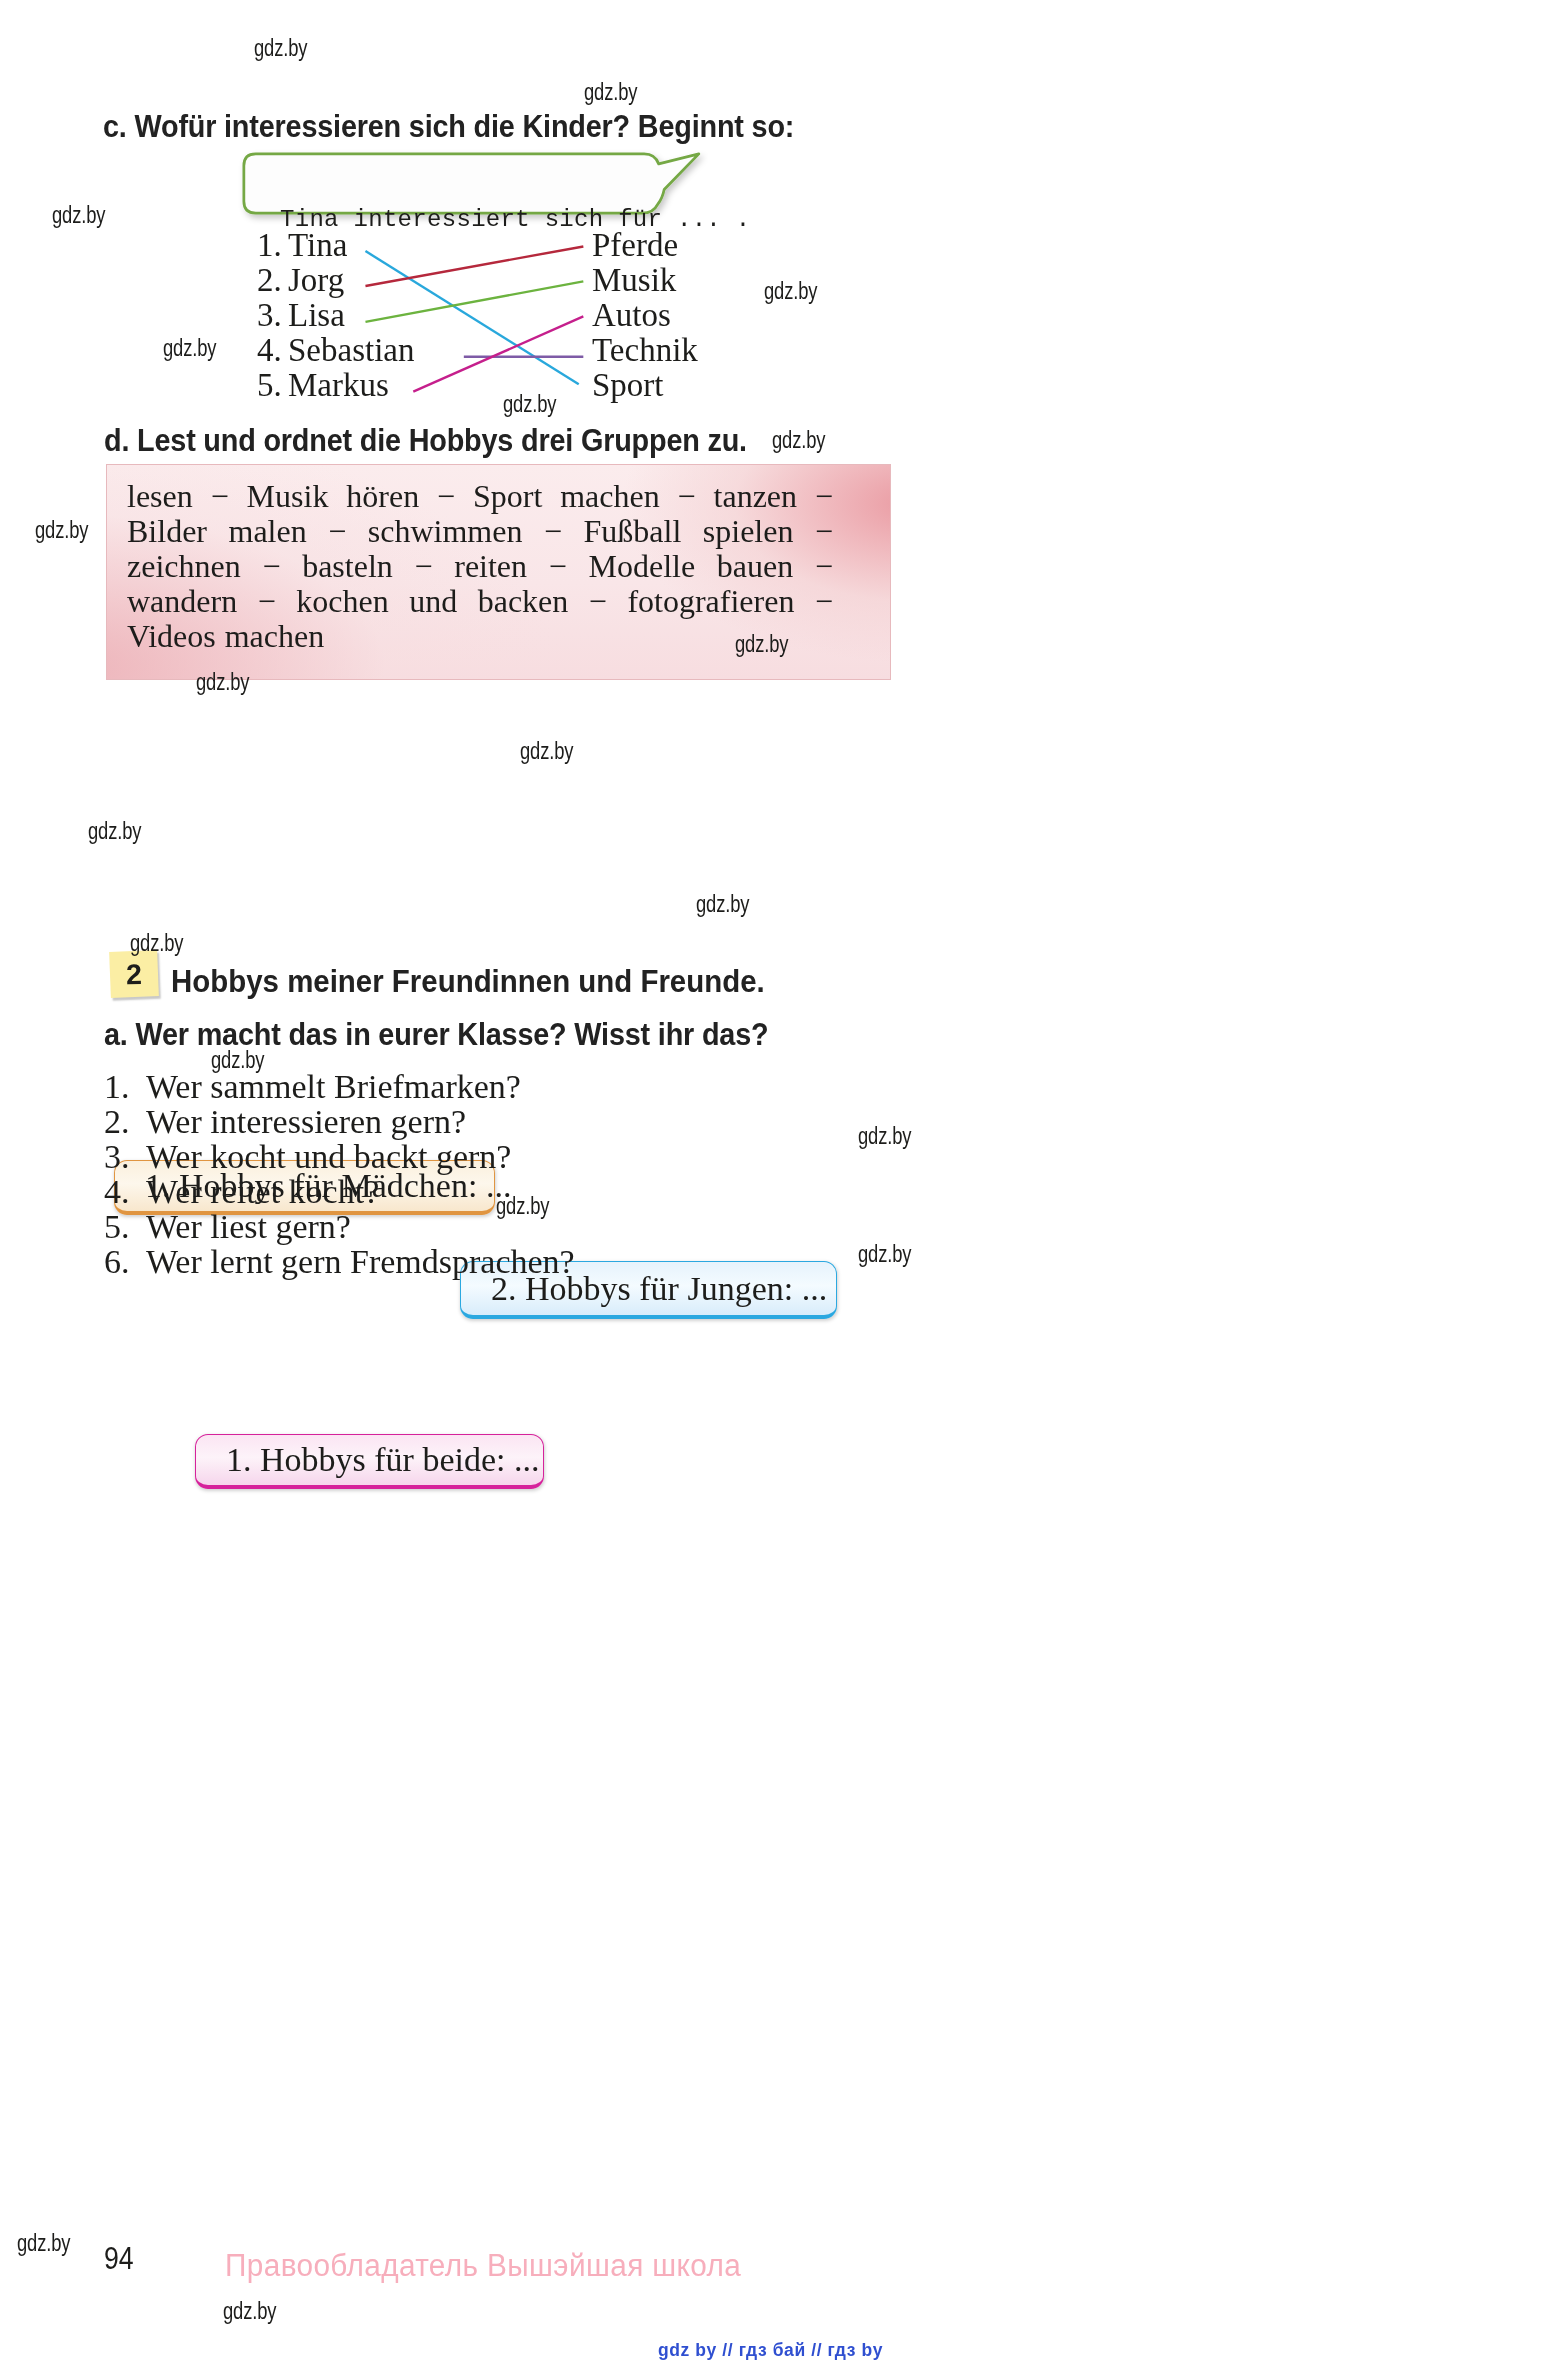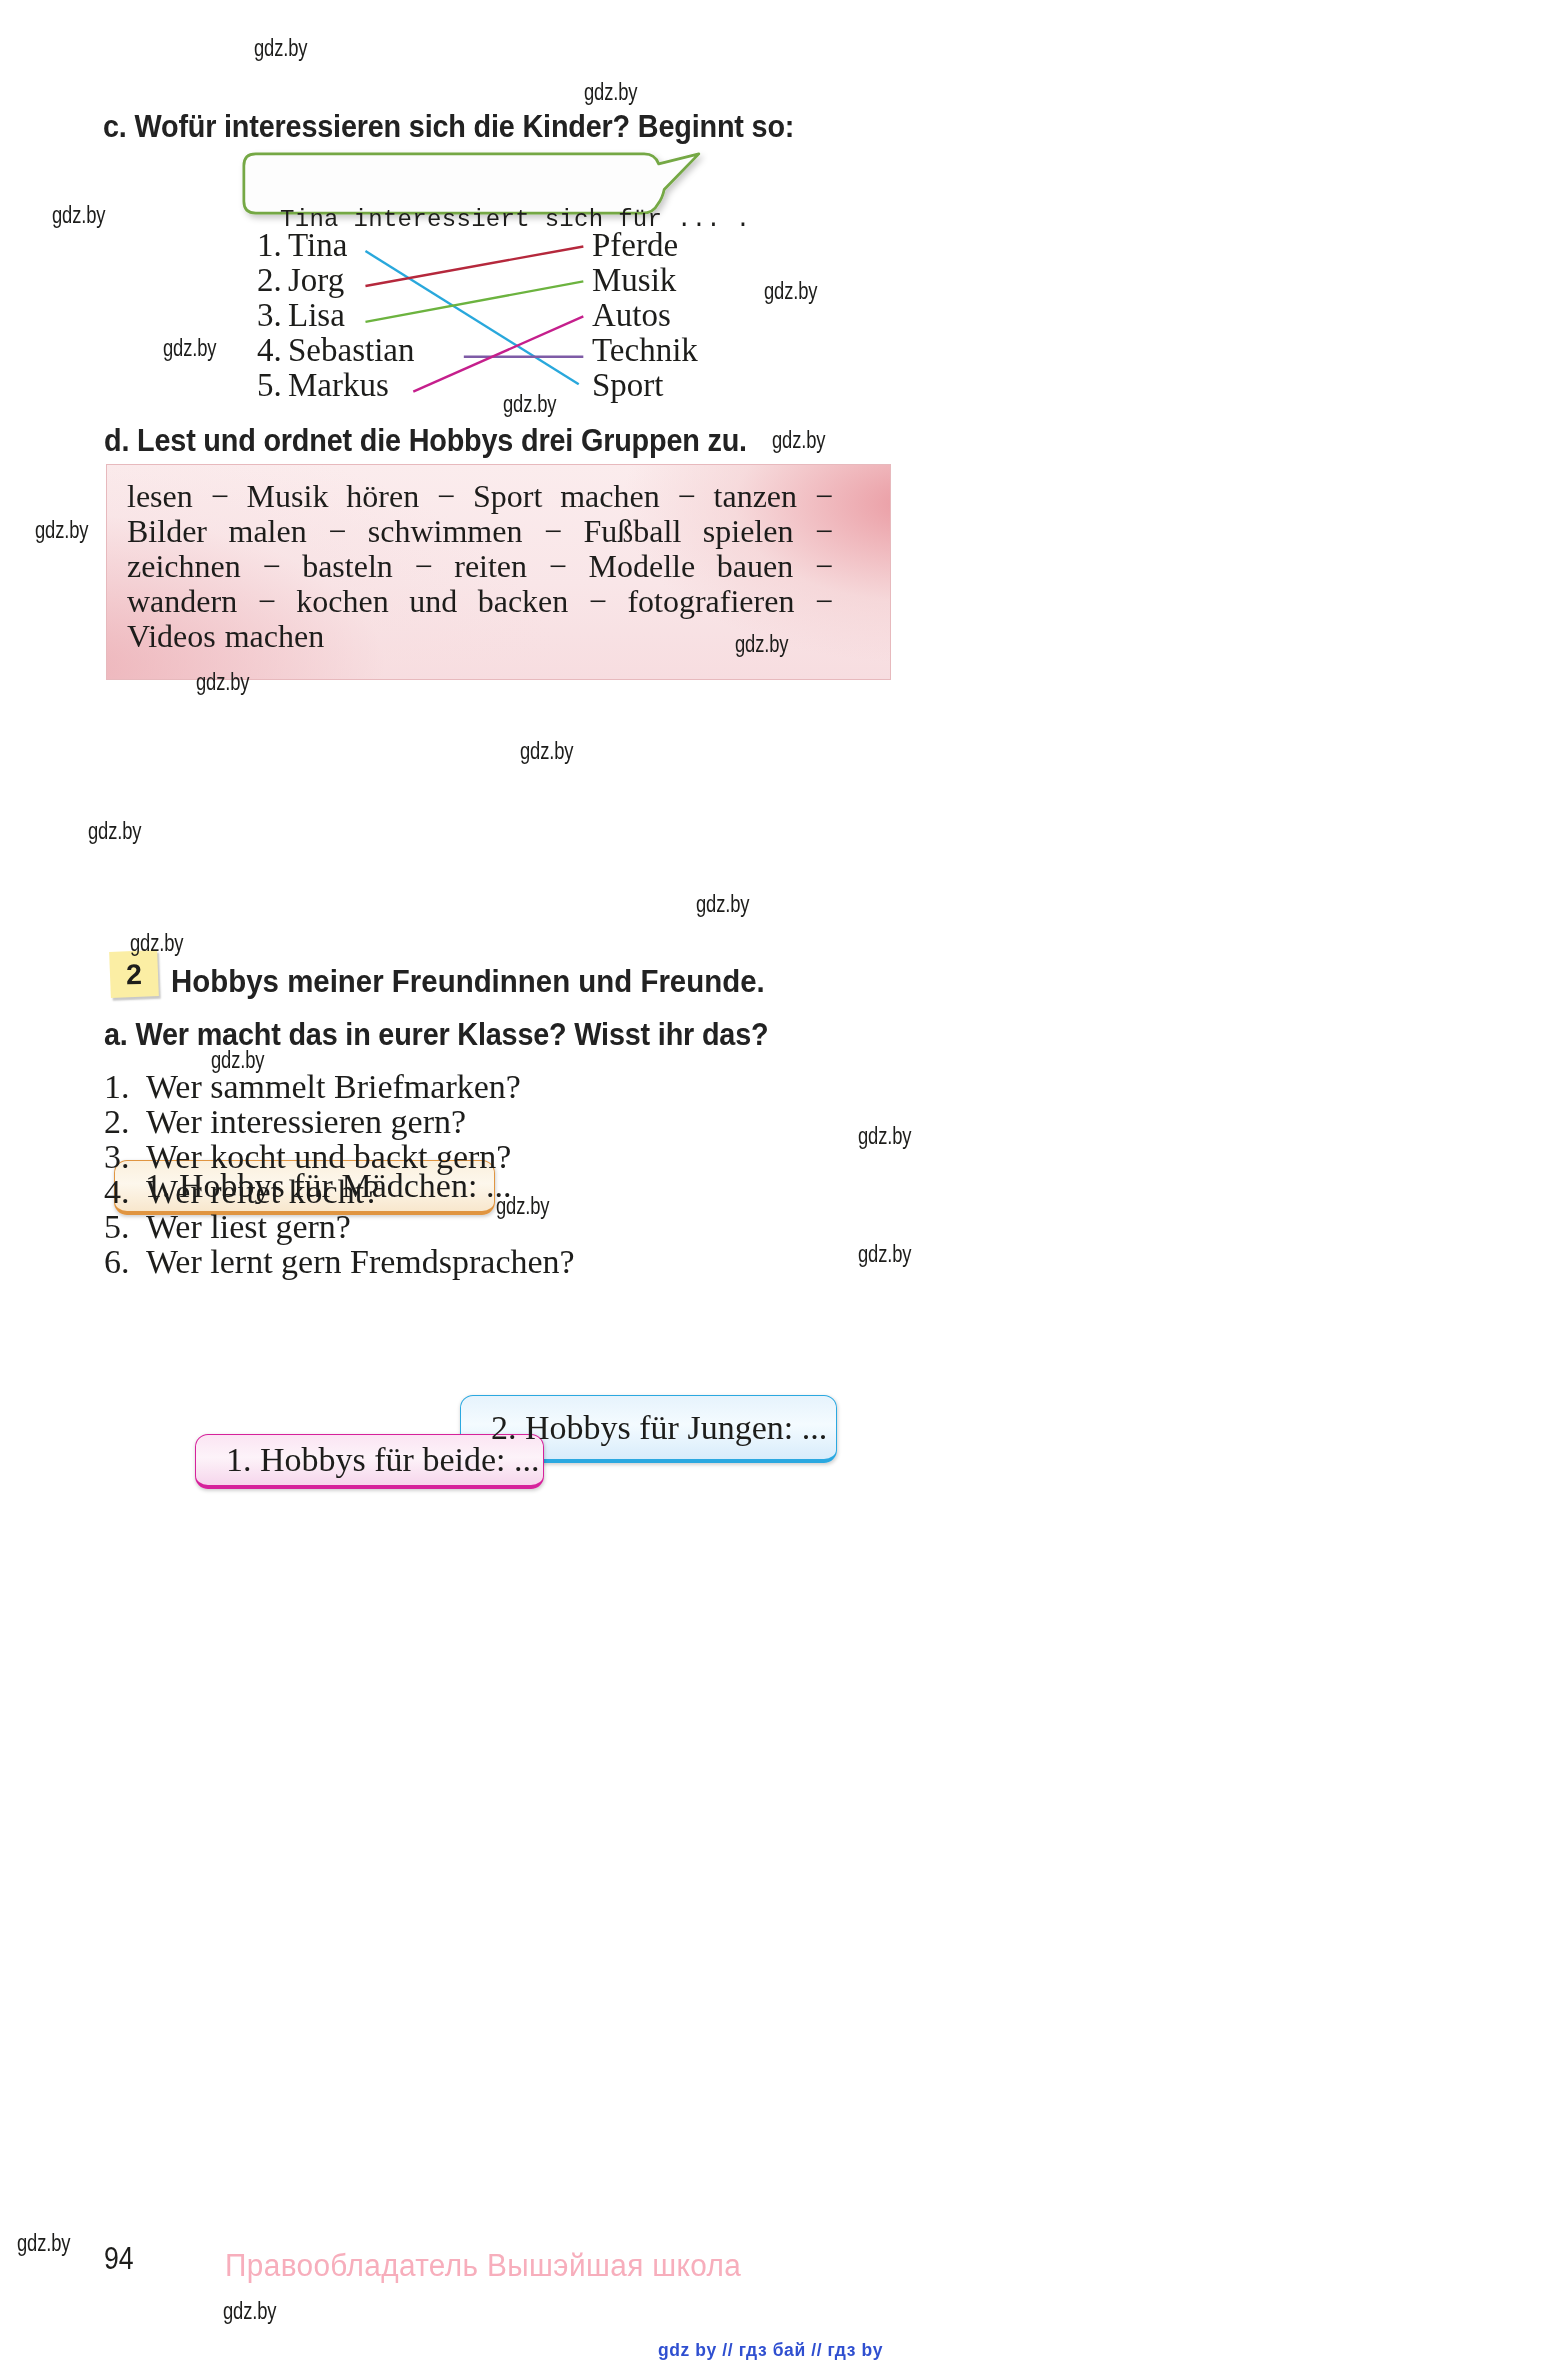--- a/index.html
+++ b/index.html
@@ -221,21 +221,21 @@
     z-index: 2;
   }
   #hobby-box-1 {
     left: 114px; top: 1160px; width: 381px; height: 55px;
     border: 1.8px solid #e09541;
     border-bottom-width: 4.6px;
     background: linear-gradient(180deg, #fbf0dd 0%, #fdf7ec 45%, #f8e7cd 100%);
     box-shadow: 0.9px 1.8px 3.7px rgba(0,0,0,0.18);
   }
   #hobby-box-2 {
-    left: 460px; top: 1395px; width: 377px; height: 68px;
+    left: 460px; top: 1261px; width: 377px; height: 58px;
     border: 1.8px solid #2ba8e0;
     border-bottom-width: 4.6px;
     background: linear-gradient(180deg, #e6f3fc 0%, #f4fbff 45%, #d8ecfb 100%);
     box-shadow: 0.9px 1.8px 3.7px rgba(0,0,0,0.18);
   }
   #hobby-box-3 {
     left: 195px; top: 1434px; width: 349px; height: 55px;
     border: 1.8px solid #d6229b;
     border-bottom-width: 4.6px;
     background: linear-gradient(180deg, #fbe5f3 0%, #fdf3f9 45%, #f6d6ec 100%);

